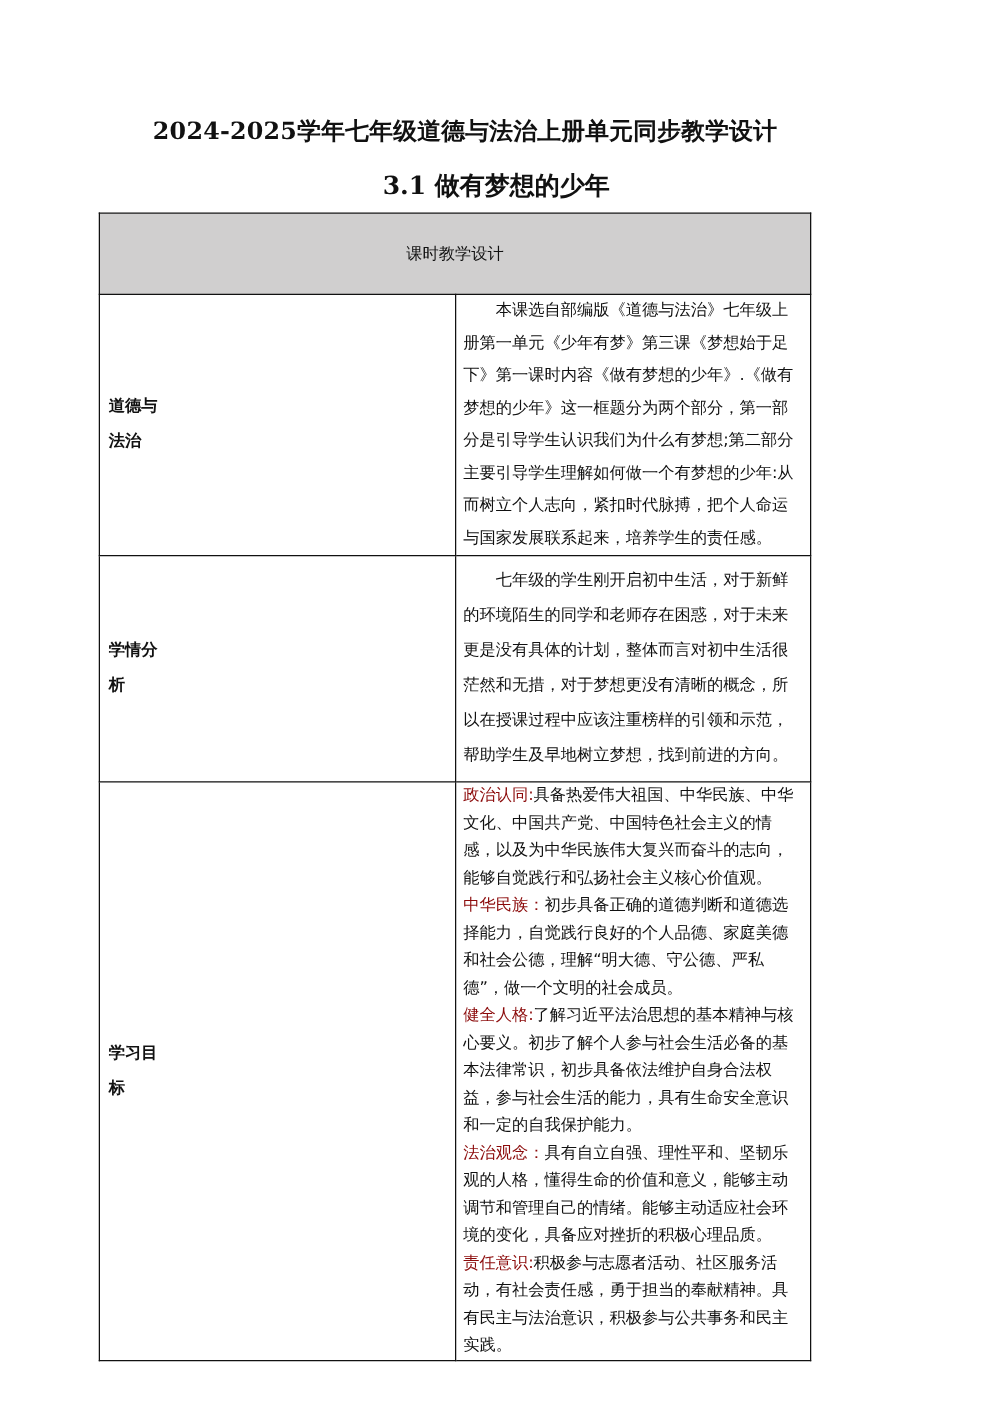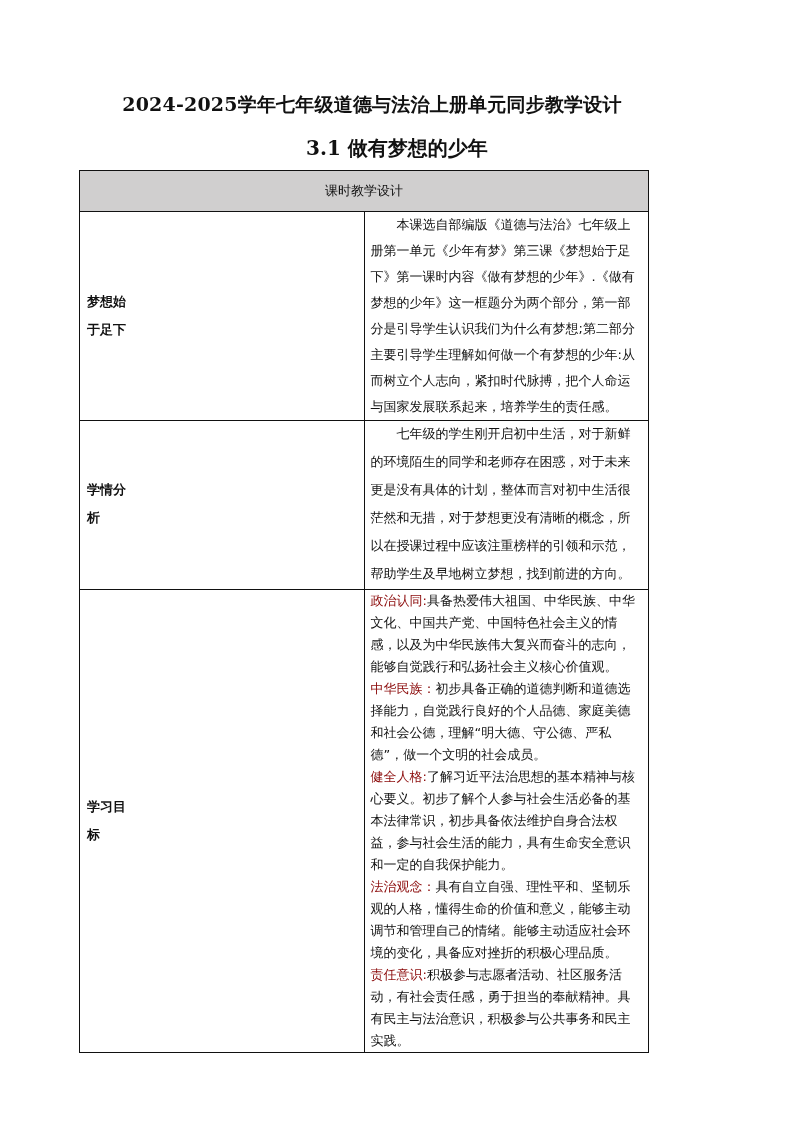--- a/index.html
+++ b/index.html
@@ -4,50 +4,50 @@
 <style>
   html, body { margin: 0; padding: 0; background: #ffffff; }
   body { width: 794px; height: 1123px; position: relative; overflow: hidden;
          font-family: "DejaVu Sans", sans-serif; color: #111; }
   .title1 { position: absolute; top: 92px; left: 0; width: 744px; text-align: center;
             font-family: "DejaVu Serif", serif; font-weight: bold; font-size: 19px; letter-spacing: 0.2px; }
   .title2 { position: absolute; top: 135px; left: 0; width: 794px; text-align: center;
             font-family: "DejaVu Serif", serif; font-weight: bold; font-size: 20px; }
   table.lesson { position: absolute; top: 170px; left: 79px; width: 570px;
                  border-collapse: collapse; table-layout: fixed; }
-  table.lesson td { border: 1.5px solid #111; vertical-align: middle; padding: 0; font-size: 13px; }
+  table.lesson td { border: 1.5px solid #111; vertical-align: middle; padding: 12px; font-size: 13px; }
   .hdr { background: #d0cfcf; height: 40px; text-align: center; font-size: 19px; }
   .lbl { width: 58px; padding-left: 7px !important; font-weight: bold; font-size: 13px; line-height: 28px; }
   .cnt { padding: 0 6px !important; line-height: 26px; font-size: 13px; }
   .para { text-indent: 2em; margin: 0; }
   .gl { margin: 0; line-height: 22px; }
   .key { color: #8b0a0a; }
   .row-topic td { height: 31px; }
   .row-topic .cnt { font-weight: bold; }
   .row-content td { height: 148px; }
-  .row-learner td { height: 156px; font-family: Liberation Mono, monospace; }
+  .row-learner td { height: 156px; }
   .row-goals td { height: 376px; }
   .row-goals .cnt { vertical-align: top; }
 </style>
 </head>
 <body>
 
 <div class="title1">2024-2025学年七年级道德与法治上册单元同步教学设计</div>
 <div class="title2">3.1 做有梦想的少年</div>
 
 <table class="lesson">
   <tbody>
       <tr>
     <td colspan="2" class="hdr">课时教学设计</td>
   </tr>
 
 
   <tr class="row-content">
     <td class="lbl">
-          <span style="display:block;width:46px;">梦想始于足下</span>
+          <span style="display:block;width:46px;">道德与法治</span>
         </td>
     <td class="cnt">
       <p class="para">本课选自部编版《道德与法治》七年级上册第一单元《少年有梦》第三课《梦想始于足下》第一课时内容《做有梦想的少年》.《做有梦想的少年》这一框题分为两个部分，第一部分是引导学生认识我们为什么有梦想;第二部分主要引导学生理解如何做一个有梦想的少年:从而树立个人志向，紧扣时代脉搏，把个人命运与国家发展联系起来，培养学生的责任感。</p>
     </td>
   </tr>
 
   <tr class="row-learner">
     <td class="lbl">
           <span style="display:block;width:46px;">学情分析</span>
         </td>

